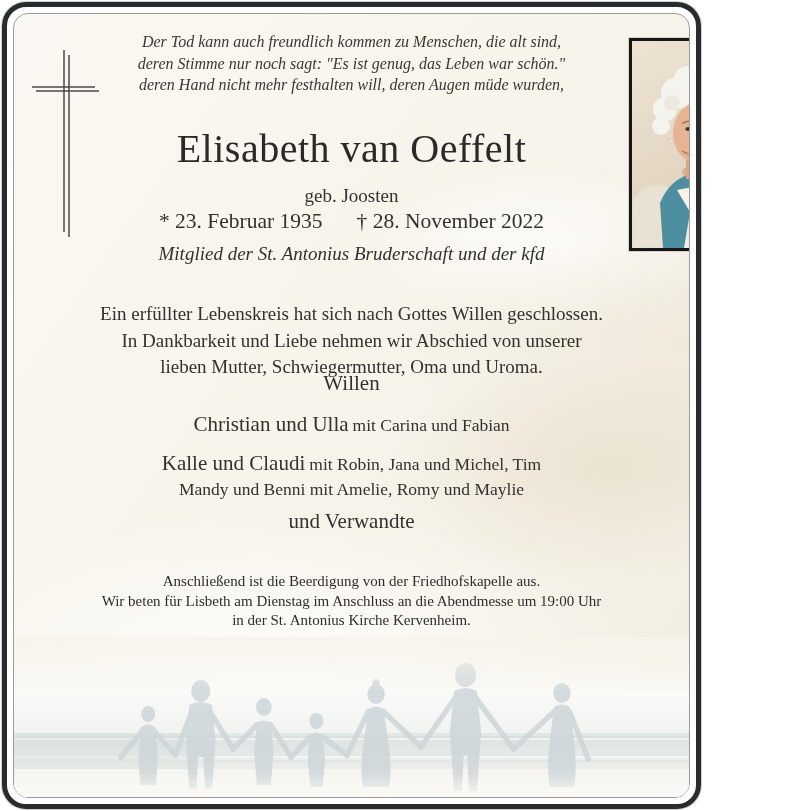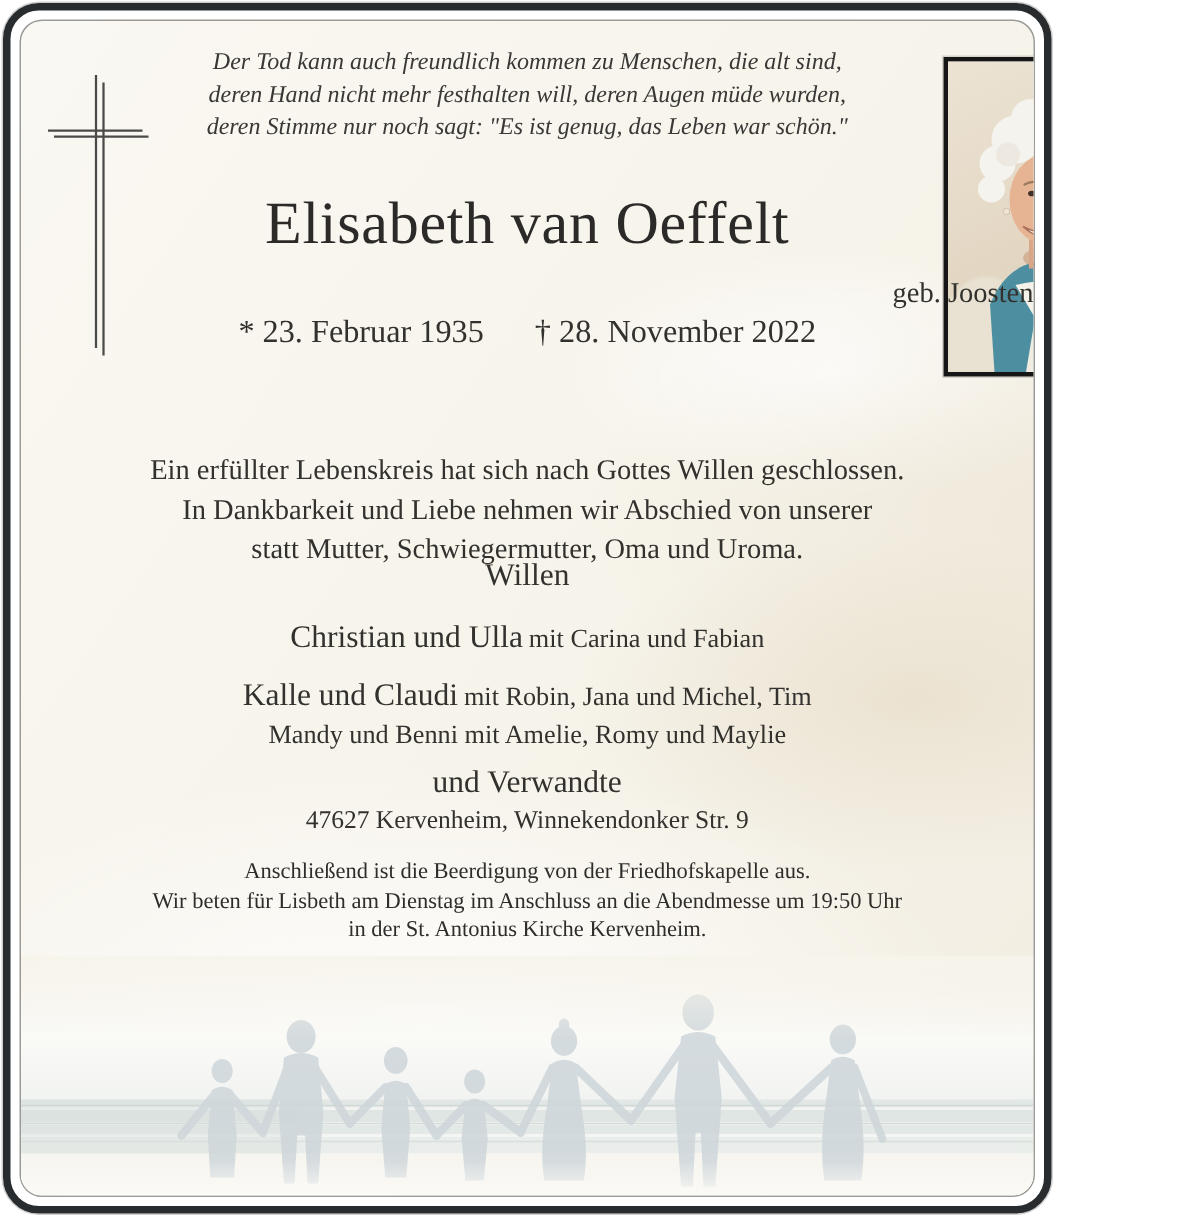--- a/index.html
+++ b/index.html
@@ -13,21 +13,21 @@
           radial-gradient(ellipse 320px 160px at 88% 58%, rgba(228,216,193,0.55), transparent 70%),
           radial-gradient(ellipse 420px 220px at 101% 42%, rgba(235,226,208,0.5), transparent 72%),
           radial-gradient(ellipse 260px 120px at 80% 30%, rgba(255,255,255,0.85), transparent 70%),
           radial-gradient(ellipse 500px 240px at 40% 86%, rgba(255,255,255,0.9), transparent 75%),
           linear-gradient(125deg,#faf8f2 0%,#f6f3ea 55%,#f2ede1 100%);}
   .content{position:absolute;inset:0;color:#33312e;text-align:center;}
   .tblock{position:absolute;left:0;right:0;}
 
   .quote{top:17px;font-style:italic;font-size:16px;line-height:21.5px;color:#3a3836;}
   .name{top:111px;font-size:40px;letter-spacing:0.5px;color:#2c2a28;}
-  .maiden{top:171px;font-size:19px;text-align:right;}
+  .maiden{top:171px;font-size:19px;}
   .dates{top:195px;font-size:21.5px;}
   .dates .gap{display:inline-block;width:34px;}
   .membership{top:229px;font-style:italic;font-size:19px;}
   .tribute{top:287px;font-size:19px;line-height:26.5px;}
   .mourners{top:357px;}
   .m-row{margin:0;}
   .m-big{font-size:21px;}
   .m-small{font-size:17.5px;}
   .row-germie{margin-bottom:16px;}
   .row-christian{margin-bottom:14px;}
@@ -123,36 +123,37 @@
           <ellipse cx="74" cy="88" rx="2.6" ry="1.9" fill="#3f3128"></ellipse>
           <path d="M65,88 Q63,98 61,102 Q64,105 68,103" stroke="#c89a78" stroke-width="1.2" fill="none"></path>
           <path d="M50,110 Q65,124 80,110 Q65,118 50,110 Z" fill="#fdfdfb" stroke="#a8705a" stroke-width="1"></path>
           <circle cx="39" cy="100" r="2.2" fill="#eee4d1" stroke="#c9b8a0" stroke-width="0.5"></circle>
           <circle cx="91" cy="100" r="2.2" fill="#eee4d1" stroke="#c9b8a0" stroke-width="0.5"></circle>
         </svg>
       </div>
 
       <div class="tblock quote">
         <div>Der Tod kann auch freundlich kommen zu Menschen, die alt sind,</div>
+        <div>deren Stimme nur noch sagt: "Es ist genug, das Leben war schön."</div>
         <div>deren Hand nicht mehr festhalten will, deren Augen müde wurden,</div>
-        <div>deren Stimme nur noch sagt: "Es ist genug, das Leben war schön."</div>
       </div>
 
       <div class="tblock name">Elisabeth van Oeffelt</div>
       <div class="tblock maiden">geb. Joosten</div>
 
       <div class="tblock dates">
         <span>* 23. Februar 1935</span><span class="gap"></span><span>† 28. November 2022</span>
       </div>
 
+      <div class="tblock membership">Mitglied der St. Antonius Bruderschaft und der kfd</div>
 
       <div class="tblock tribute">
         <div>Ein erfüllter Lebenskreis hat sich nach Gottes Willen geschlossen.</div>
         <div>In Dankbarkeit und Liebe nehmen wir Abschied von unserer</div>
-        <div>statt Mutter, Schwiegermutter, Oma und Uroma.</div>
+        <div>lieben Mutter, Schwiegermutter, Oma und Uroma.</div>
       </div>
 
       <div class="tblock mourners">
         <div class="m-row row-germie">
           <span class="m-big">Willen</span>
         </div>
         <div class="m-row row-christian">
           <span class="m-big">Christian und Ulla</span>
           <span class="m-small">mit Carina und Fabian</span>
         </div>
@@ -161,25 +162,24 @@
           <span class="m-small">mit Robin, Jana und Michel, Tim</span>
         </div>
         <div class="m-row row-mandy">
           <span class="m-small">Mandy und Benni mit Amelie, Romy und Maylie</span>
         </div>
         <div class="m-row">
           <span class="m-big">und Verwandte</span>
         </div>
       </div>
 
-      <div class="tblock address">47627 Kervenheim, Winnekendonker Str. 9</div>
 
       <div class="tblock service">
         <div>Anschließend ist die Beerdigung von der Friedhofskapelle aus.</div>
-        <div>Wir beten für Lisbeth am Dienstag im Anschluss an die Abendmesse um 19:50 Uhr</div>
+        <div>Wir beten für Lisbeth am Dienstag im Anschluss an die Abendmesse um 19:00 Uhr</div>
         <div>in der St. Antonius Kirche Kervenheim.</div>
       </div>
 
       <div class="beach">
         <svg viewBox="0 0 770 160" preserveAspectRatio="none">
           <defs>
             <linearGradient id="bsky" x1="0" y1="0" x2="0" y2="1">
               <stop offset="0" stop-color="#f9f8f4" stop-opacity="0"></stop>
               <stop offset="0.35" stop-color="#fafaf7"></stop>
               <stop offset="0.62" stop-color="#f1f3f1"></stop>

